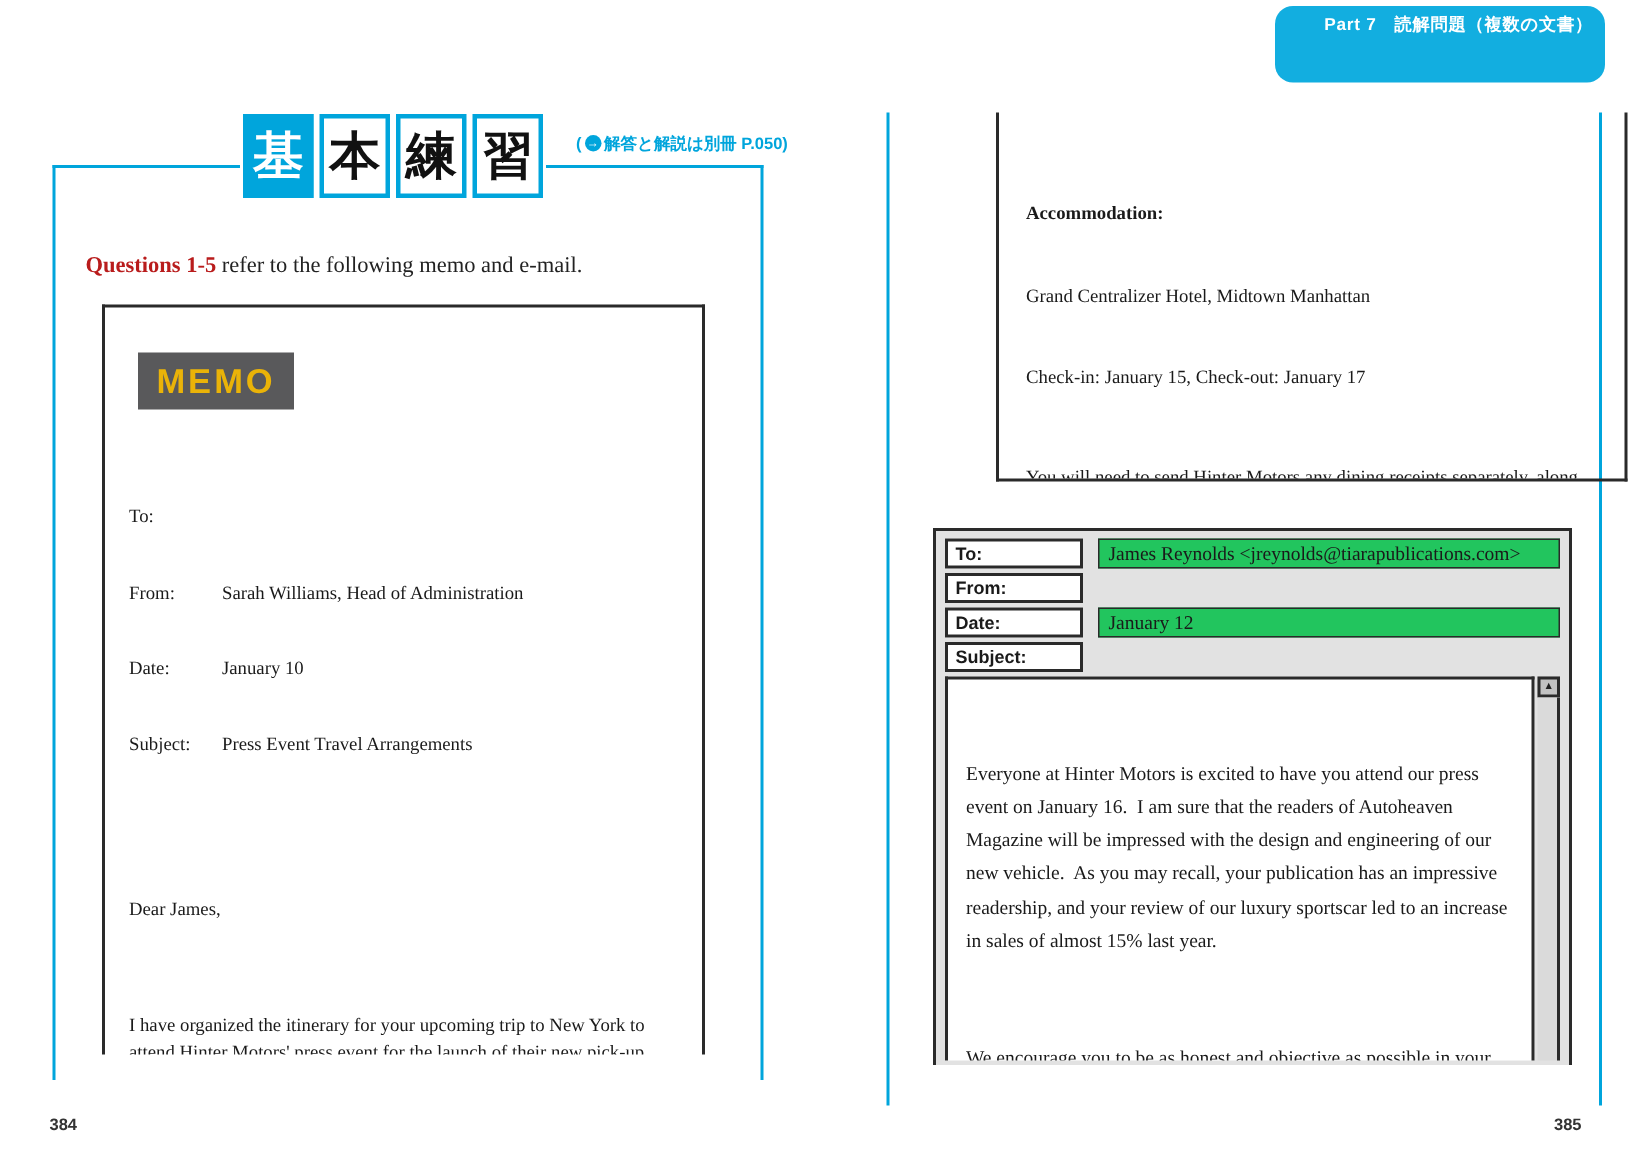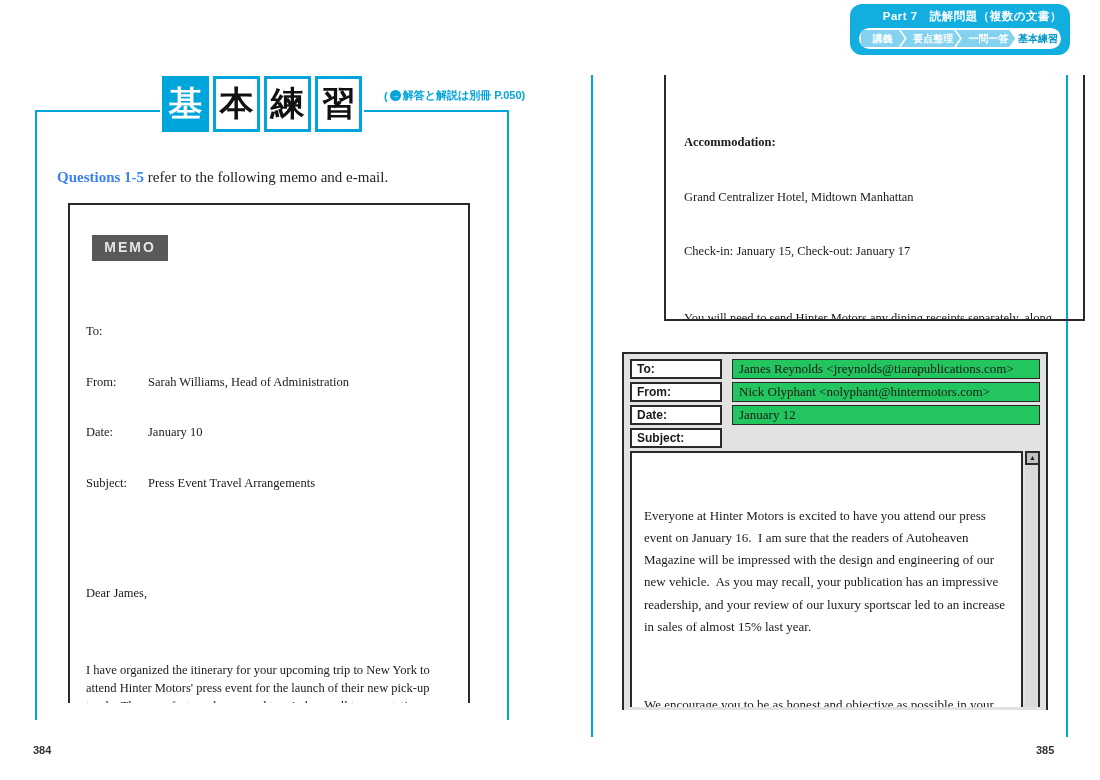--- a/index.html
+++ b/index.html
@@ -26,28 +26,28 @@
     background:#fff; padding:0 2px; }
   .title-char { width:47px; height:56px; border:3px solid #00A5DC; background:#fff;
     font-size:34px; font-weight:bold; display:flex; align-items:center; justify-content:center; color:#111; }
   .title-char.first { background:#00A5DC; color:#fff; }
   .answer-note { position:absolute; left:384px; top:88px; color:#00A5DC; font-weight:bold;
     font-size:11px; display:flex; align-items:center; gap:2px; }
   .circle-arrow { display:inline-block; width:11px; height:11px; border-radius:50%;
     background:#00A5DC; color:#fff; font-size:8px; line-height:11px; text-align:center; }
   .questions-line { position:absolute; left:57px; top:169px;
     font-family:"Liberation Serif", serif; font-size:15px; color:#222; }
-  .q-lead { color:#3b82f6; font-weight:bold; }
+  .q-lead { color:#b91c1c; font-weight:bold; }
 
   .memo-box { position:absolute; left:68px; top:203px; width:402px; height:500px;
     border:2px solid #2A2A2A; border-bottom:none; padding:12px 16px 0;
     font-family:"Liberation Serif", serif; font-size:12.5px; line-height:1.42;
     overflow:hidden; white-space:pre-wrap; }
-  .memo-label { display:inline-block; background:#59595B; color:#e5e5e5;
-    font-family:"Liberation Sans", sans-serif; font-weight:bold; font-size:14px;
+  .memo-label { display:inline-block; background:#59595B; color:#eab308;
+    font-family:"Liberation Sans", sans-serif; font-weight:bold; font-size:23px;
     letter-spacing:2px; padding:3px 12px; white-space:normal; }
   .memo-fields { margin-top:11px; line-height:1.35; }
   .field-row { display:flex; }
   .field-label { width:62px; flex-shrink:0; }
   .memo-para { margin-top:24px; }
 
   .page-num { position:absolute; font-size:11px; font-weight:bold; color:#333; }
   .page-num-left { left:33px; top:744px; }
   .page-num-right { left:1036px; top:744px; }
 
@@ -81,26 +81,20 @@
   .email-scrollbar { width:15px; margin-left:2px; display:flex; flex-direction:column; }
   .scroll-btn { height:14px; background:#C2C2C2; border:2px solid #2A2A2A;
     font-size:7px; line-height:9px; text-align:center; color:#222; }
   .scroll-track { flex:1; background:#DADADA; border-right:2px solid #2A2A2A; }
 </style>
 </head>
 <body>
 
 <div class="header-badge">
   <div class="part-label">Part 7　読解問題（複数の文書）</div>
-  <div class="tab-pill">
-    <span class="tab tab-blue tab-1">講義</span>
-    <span class="tab tab-blue tab-mid">要点整理</span>
-    <span class="tab tab-blue tab-mid">一問一答</span>
-    <span class="tab tab-active">基本練習</span>
-  </div>
 </div>
 
 <div class="left-frame"></div>
 
 <div class="title-block">
   <span class="title-char first">基</span>
   <span class="title-char">本</span>
   <span class="title-char">練</span>
   <span class="title-char">習</span>
 </div>
@@ -154,21 +148,20 @@
   
 </div>
 
 <div class="email-table">
   <div class="email-row">
     <div class="email-label-cell">To:</div>
     <div class="email-value-cell">James Reynolds &lt;jreynolds@tiarapublications.com&gt;</div>
   </div>
   <div class="email-row">
     <div class="email-label-cell">From:</div>
-    <div class="email-value-cell">Nick Olyphant &lt;nolyphant@hintermotors.com&gt;</div>
   </div>
   <div class="email-row">
     <div class="email-label-cell">Date:</div>
     <div class="email-value-cell">January 12</div>
   </div>
   <div class="email-row">
     <div class="email-label-cell">Subject:</div>
   </div>
   <div class="email-body-row">
     <div class="email-body">

